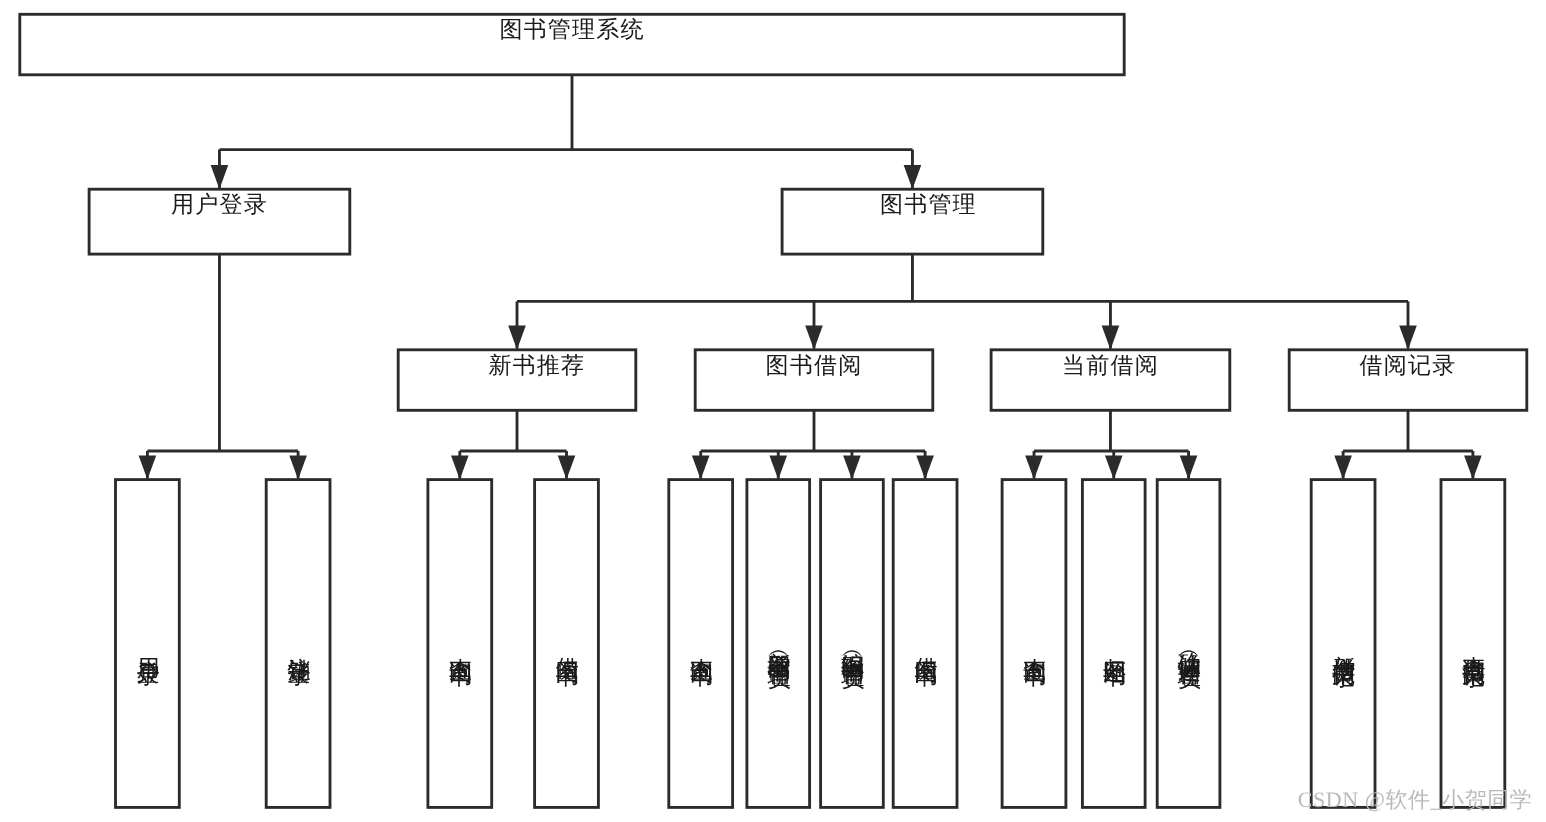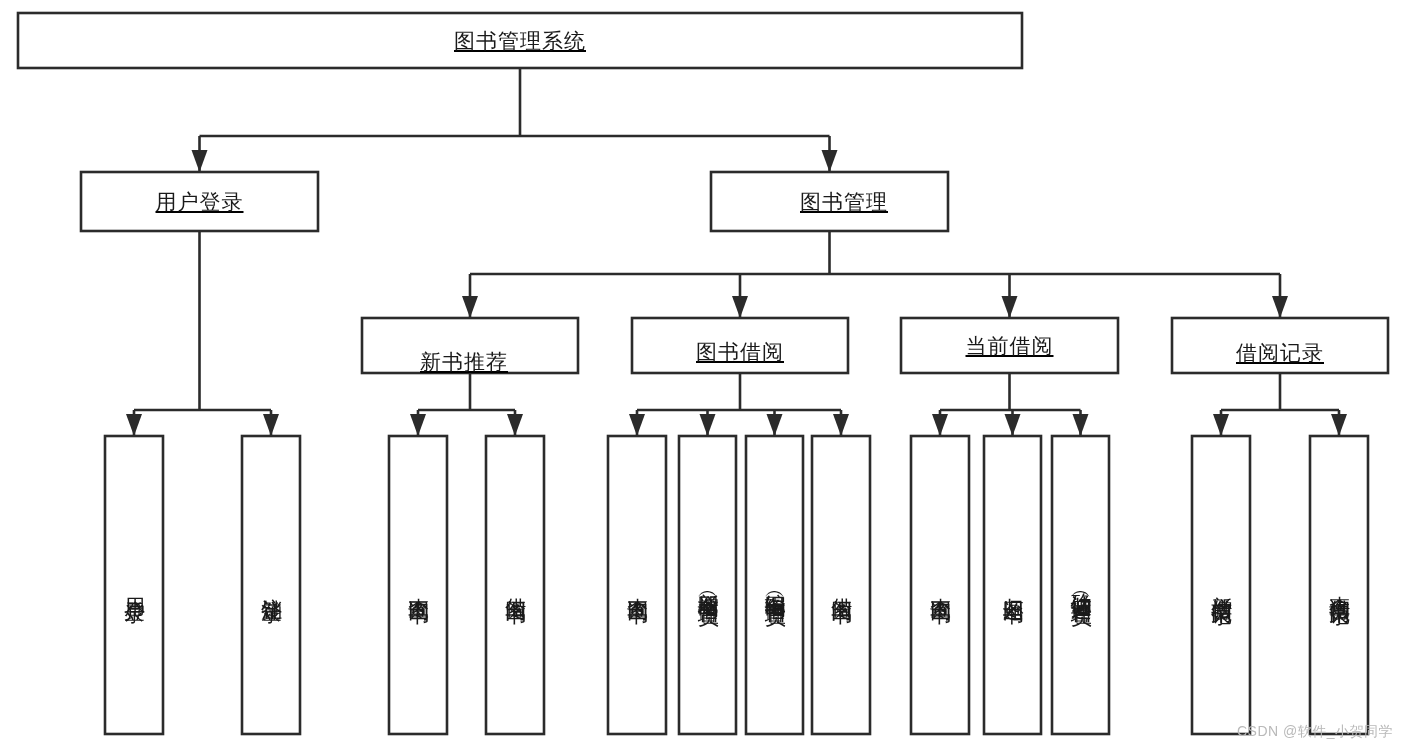--- a/index.html
+++ b/index.html
@@ -59,38 +59,37 @@
     font-size: 21px;
     line-height: 1.12;
     color: #1a1a1a;
     letter-spacing: 2px;
     white-space: nowrap;
     text-align: center;
   }
   .hlabel-wrap {
     position: absolute;
     display: flex;
-    align-items: center;
+    align-items: flex-start;
     justify-content: center;
     pointer-events: none;
-    text-decoration: underline;
   }
   .hlabel-text {
     font-family: "DejaVu Sans", "Liberation Sans", sans-serif;
     font-size: 21px;
     color: #1a1a1a;
     letter-spacing: 1px;
     white-space: nowrap;
   }
   #watermark {
     position: absolute;
     right: 12px;
     bottom: 6px;
-    font-family: Liberation Sans, sans-serif;
-    font-size: 14px;
+    font-family: Liberation Serif, serif;
+    font-size: 20px;
     color: #b9b9b9;
     letter-spacing: 0.5px;
     user-select: none;
   }
 </style>
 </head>
 <body>
 
 <div id="diagram-root">
 
@@ -176,21 +175,21 @@
   <div id="labels-layer">
       <div class="hlabel-wrap" style="left: 18px; top: 13px; width: 1004px; height: 55px;">
         <span class="hlabel-text">图书管理系统</span>
       </div>
       <div class="hlabel-wrap" style="left: 81px; top: 172px; width: 237px; height: 59px;">
         <span class="hlabel-text">用户登录</span>
       </div>
       <div class="hlabel-wrap" style="left: 711px; top: 172px; width: 266px; height: 59px;">
         <span class="hlabel-text">图书管理</span>
       </div>
-      <div class="hlabel-wrap" style="left: 356px; top: 318px; width: 216px; height: 55px; margin-top: 16px;">
+      <div class="hlabel-wrap" style="left: 380px; top: 318px; width: 216px; height: 55px;">
         <span class="hlabel-text">新书推荐</span>
       </div>
       <div class="hlabel-wrap" style="left: 632px; top: 318px; width: 216px; height: 67px;">
         <span class="hlabel-text">图书借阅</span>
       </div>
       <div class="hlabel-wrap" style="left: 901px; top: 318px; width: 217px; height: 55px;">
         <span class="hlabel-text">当前借阅</span>
       </div>
       <div class="hlabel-wrap" style="left: 1172px; top: 318px; width: 216px; height: 70px;">
         <span class="hlabel-text">借阅记录</span>

